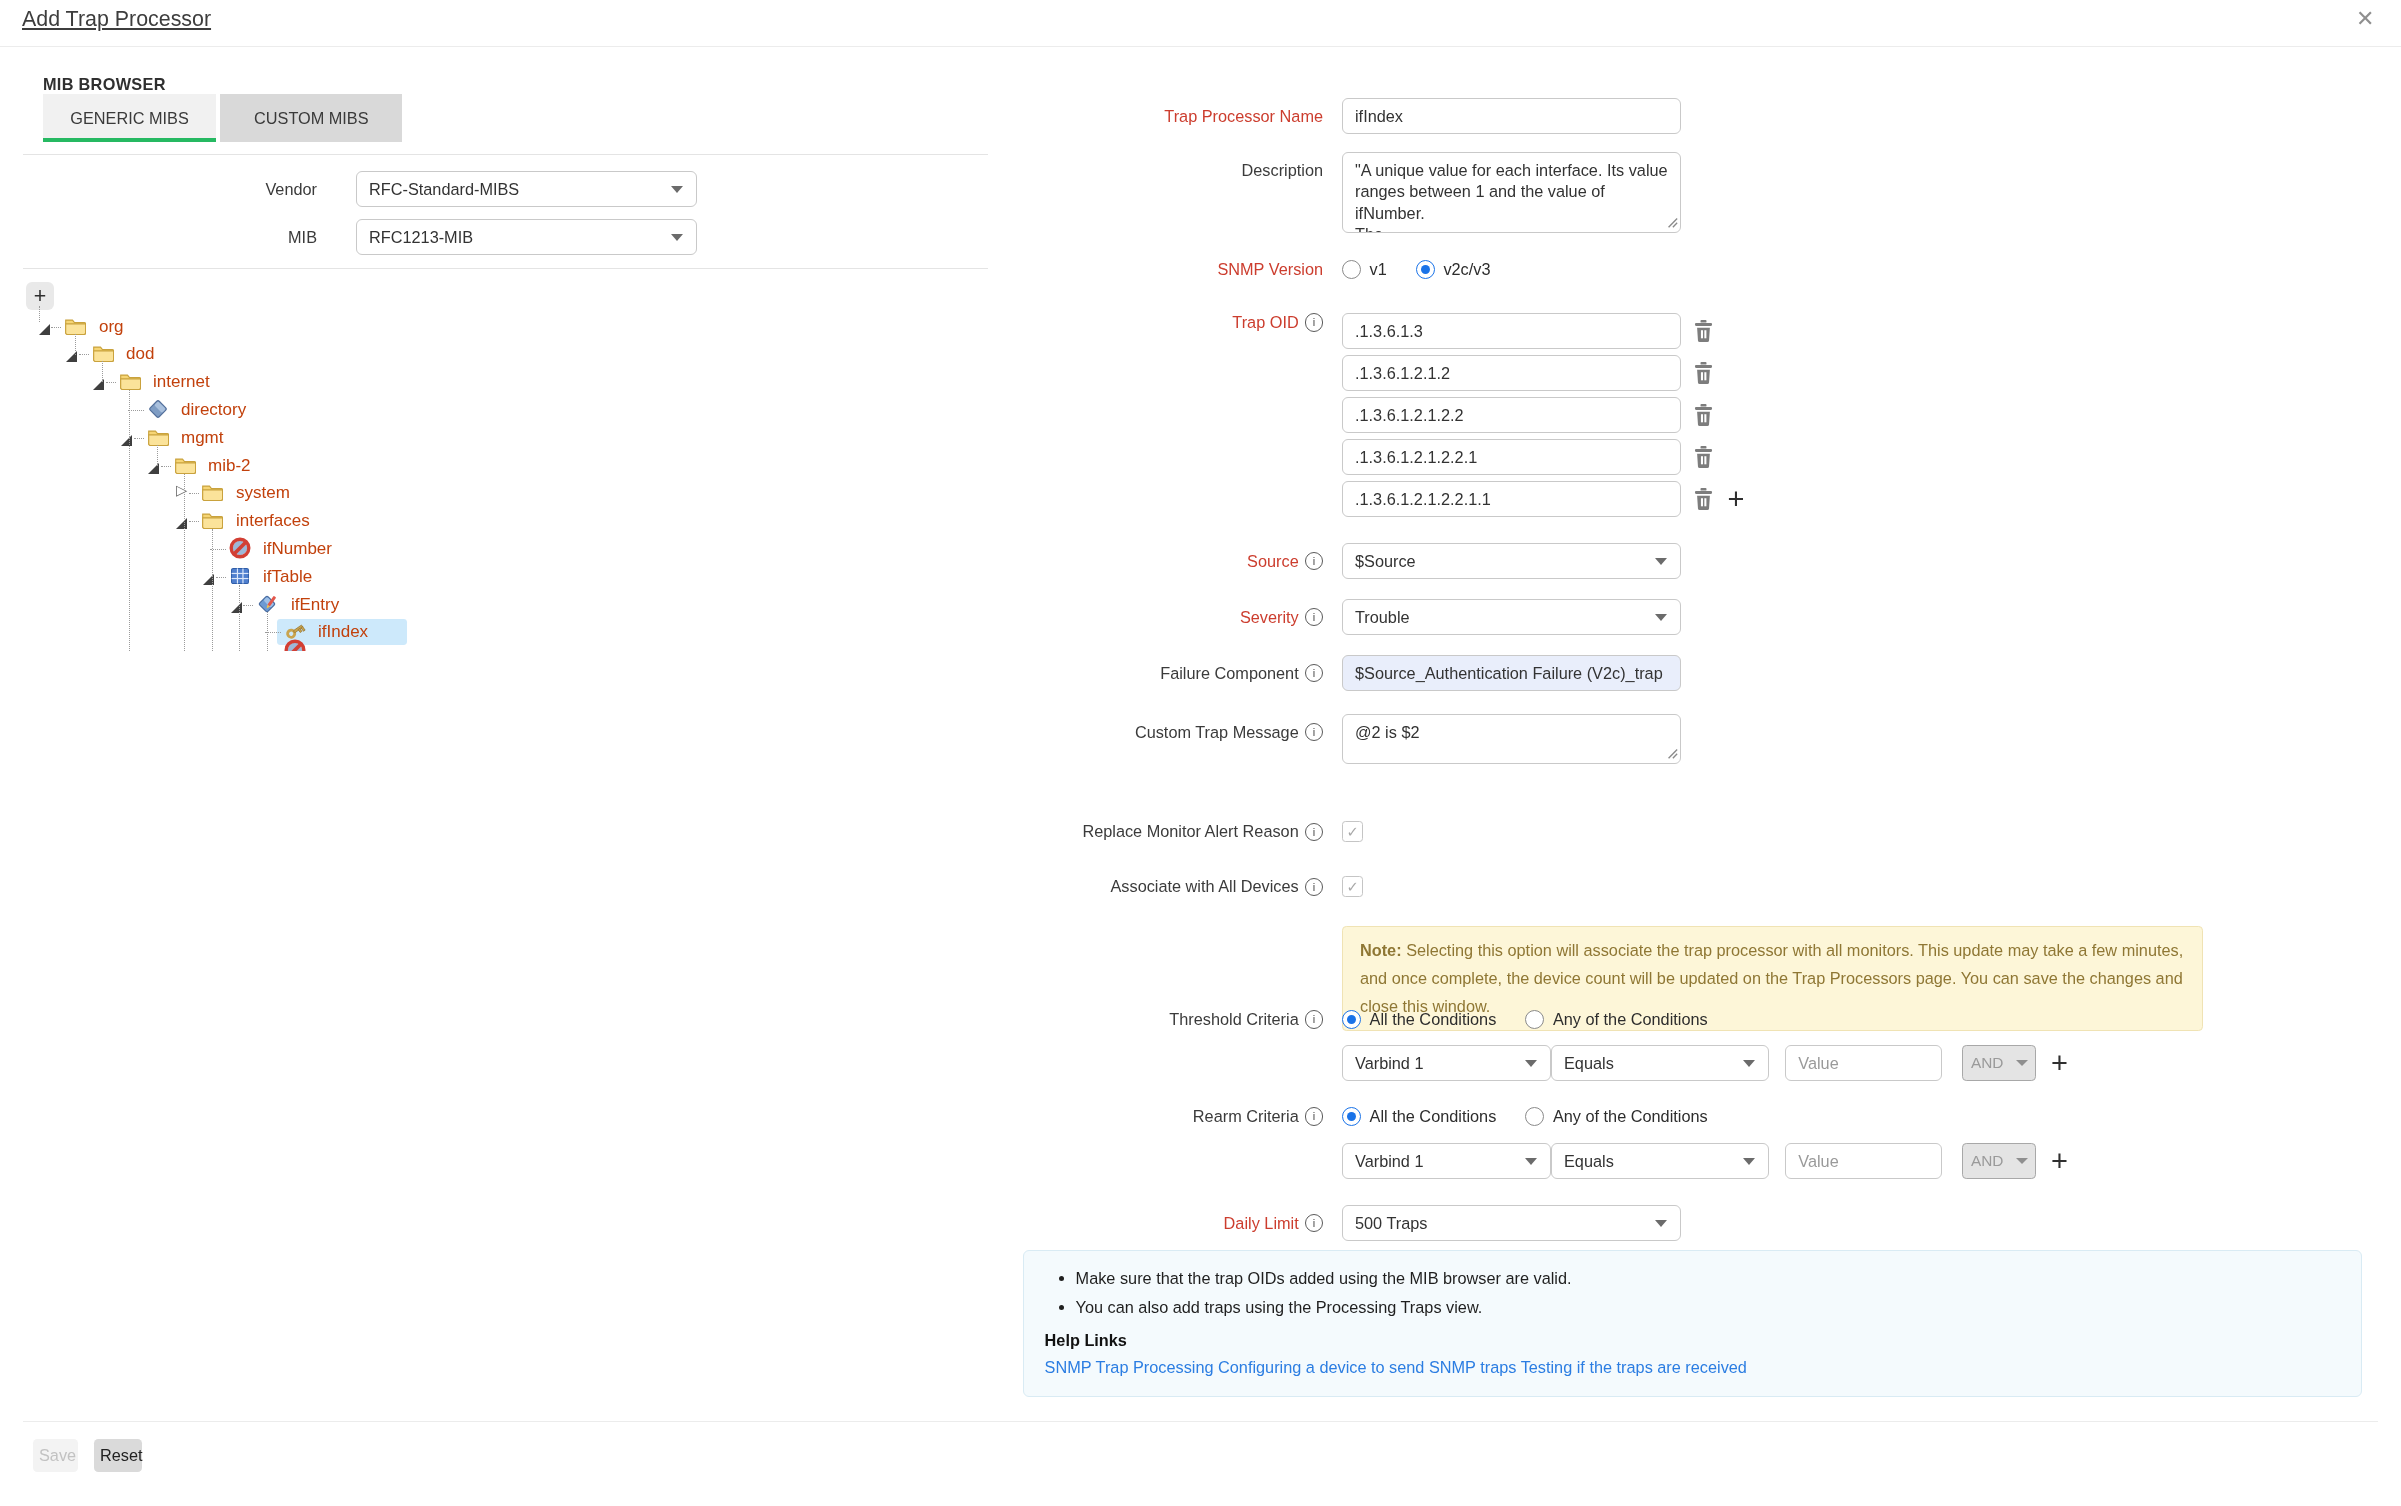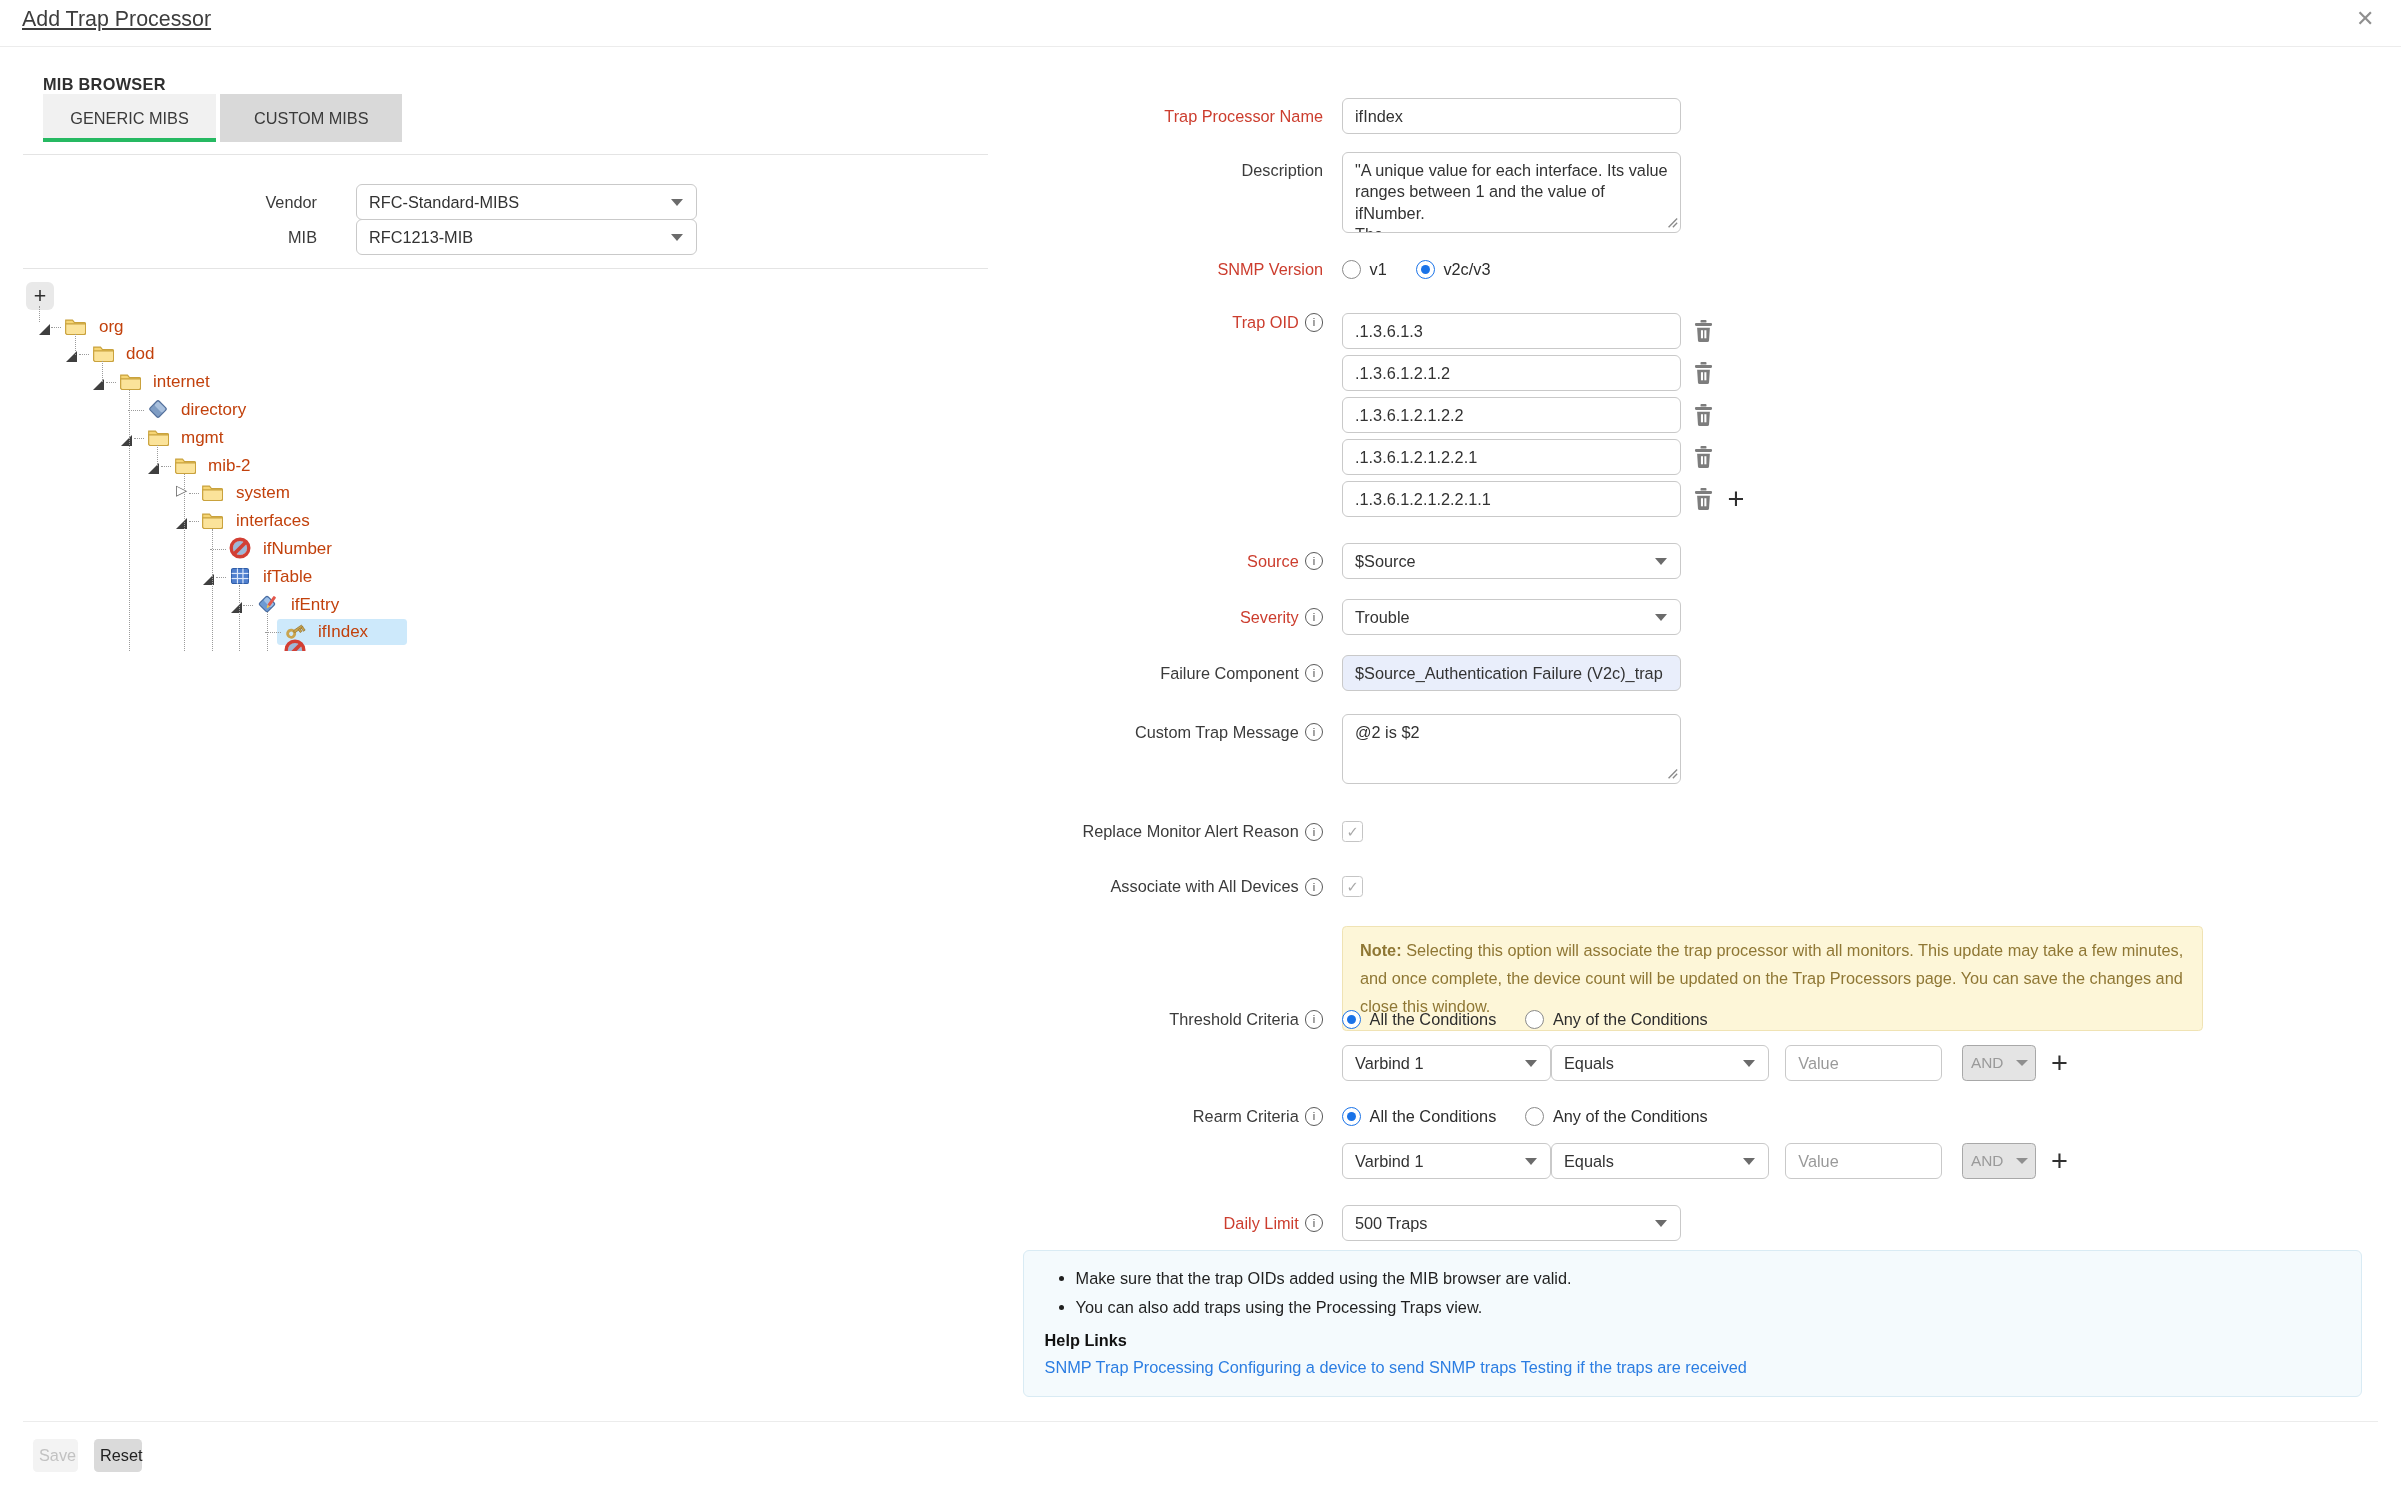--- a/index.html
+++ b/index.html
@@ -15,21 +15,21 @@
   #ftr-div{left:23px;top:1421px;width:2355px;}
   
   .sec-title{position:absolute;left:43px;top:75px;font-size:16.3px;font-weight:bold;color:#2f2f2f;letter-spacing:0.3px;}
   .tabs{position:absolute;left:43px;top:94px;display:flex;gap:4.3px;}
   .tab{height:48px;display:flex;align-items:center;justify-content:center;font-size:16.3px;color:#3a3a3a;cursor:pointer;position:relative;box-sizing:border-box;}
   .tab.generic{width:173px;background:#f1f1f1;}
   .tab.custom{width:182px;background:#d9d9d9;}
   .tab .tabline{position:absolute;left:0;bottom:0;width:100%;height:4.3px;background:var(--c-tab-underline);}
   .lrow{position:absolute;left:86px;display:flex;align-items:center;}
   .lrow .llabel{width:231px;text-align:right;font-size:16.3px;color:#3b3b3b;}
-  #vendor-row{top:184px;} #mibsel-row{top:219px;}
+  #vendor-row{top:171px;} #mibsel-row{top:219px;}
   .select{position:relative;width:341px;height:36px;border:1.3px solid #c9c9c9;border-radius:6px;background:#fff;
           display:flex;align-items:center;padding:0 12px;font-size:16.3px;color:#333;box-sizing:border-box;cursor:pointer;}
   .lrow .select{margin-left:39px;}
   .caret{position:absolute;right:13px;top:50%;margin-top:-3.4px;width:0;height:0;
          border-left:6.9px solid transparent;border-right:6.9px solid transparent;border-top:7.7px solid #6b6b6b;}
   
   .tree{position:absolute;left:0;top:279px;width:994px;height:372px;overflow:hidden;}
   .tree-add{position:absolute;left:26px;top:3.4px;width:28px;height:28px;background:#e9e9e9;border:none;border-radius:6px;
             font-size:21.4px;color:#2e2e2e;line-height:26px;text-align:center;padding:0;cursor:pointer;}
   .tnode{position:absolute;left:0;height:29px;width:771px;}
@@ -46,21 +46,21 @@
   .frow.ta{align-items:flex-start;}
   .flabel{width:483px;display:flex;justify-content:flex-end;align-items:center;gap:6px;font-size:16.3px;color:#3b3b3b;white-space:nowrap;}
   .frow.ta .flabel{margin-top:8.6px;}
   .req .lab-txt{color:var(--c-required);}
   .ii{display:inline-flex;align-items:center;justify-content:center;width:16.3px;height:16.3px;border:1.3px solid #5a5a5a;
       border-radius:50%;font-size:11px;color:#4a4a4a;font-style:normal;flex:0 0 auto;}
   .ctl{margin-left:19px;width:339px;height:36px;border:1.3px solid #c9c9c9;border-radius:6px;padding:0 12px;
        font-size:16.3px;color:#333;box-sizing:border-box;background:#fff;font-family:"Liberation Sans",sans-serif;}
   input.ctl::placeholder{color:#9a9a9a;}
   textarea.ctl{padding:6.9px 12px;line-height:21.4px;resize:none;overflow:hidden;}
-  #desc-ta{height:81px;} #msg-ta{height:70px;}
+  #desc-ta{height:81px;} #msg-ta{height:50px;}
   .ta-wrap{position:relative;margin-left:19px;}
   .ta-wrap textarea{margin-left:0;}
   .ta-handle{position:absolute;right:3.4px;bottom:5.1px;}
   .select.ctl{display:flex;align-items:center;cursor:pointer;}
   #failure-input{background:var(--c-failure-bg);border-color:#c9c9c9;}
   .radio{width:19px;height:19px;border:1.7px solid #8a8a8a;border-radius:50%;box-sizing:border-box;background:#fff;
          display:inline-flex;align-items:center;justify-content:center;flex:0 0 auto;cursor:pointer;}
   .radio.sel{border-color:var(--c-radio-blue);}
   .radio.sel::after{content:"";width:9.4px;height:9.4px;border-radius:50%;background:var(--c-radio-blue);}
   .rlabel{font-size:16.3px;color:#2d2d2d;margin-left:8.6px;}

